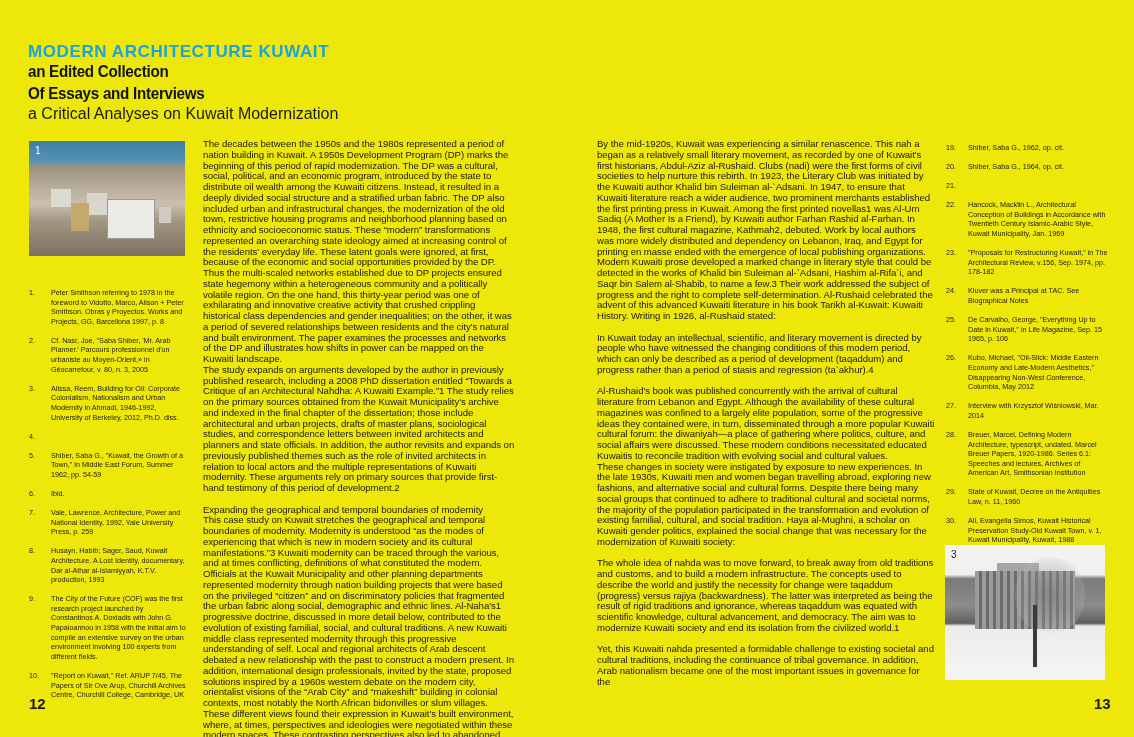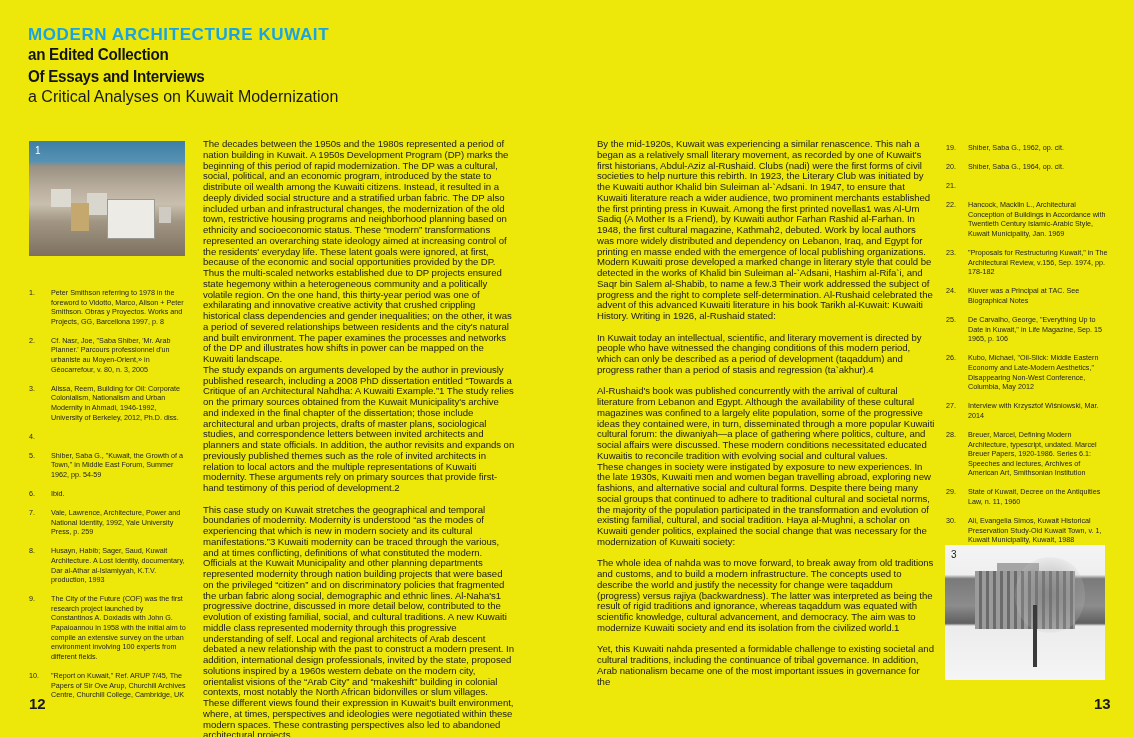--- a/index.html
+++ b/index.html
@@ -5,21 +5,21 @@
   * { margin: 0; padding: 0; box-sizing: border-box; }
   html, body {
     width: 1134px; height: 737px; overflow: hidden;
     background: #ede80a;
   }
   body {
     position: relative;
     font-family: "Liberation Sans", sans-serif;
     color: #1a1a1a;
   }
-  .header { position: absolute; left: 28px; top: 26px; }
+  .header { position: absolute; left: 28px; top: 43px; }
   .series-title {
     font-family: "Liberation Sans", sans-serif;
     font-weight: 700;
     font-size: 17px;
     letter-spacing: 0.6px;
     color: #1aa3e0;
     line-height: 18px;
   }
   .book-title {
     font-weight: 700;
@@ -163,20 +163,21 @@
       <span class="n">10.</span>
       <span class="t">"Report on Kuwait," Ref. ARUP 7/45, The Papers of Sir Ove Arup, Churchill Archives Centre, Churchill College, Cambridge, UK</span>
     </li>
 
 </ul>
 
 <div class="col" id="col-mid">
   <p>The decades between the 1950s and the 1980s represented a period of nation building in Kuwait. A 1950s Development Program (DP) marks the beginning of this period of rapid modernization. The DP was a cultural, social, political, and an economic program, introduced by the state to distribute oil wealth among the Kuwaiti citizens. Instead, it resulted in a deeply divided social structure and a stratified urban fabric. The DP also included urban and infrastructural changes, the modernization of the old town, restrictive housing programs and neighborhood planning based on ethnicity and socioeconomic status. These “modern” transformations represented an overarching state ideology aimed at increasing control of the residents' everyday life. These latent goals were ignored, at first, because of the economic and social opportunities provided by the DP. Thus the multi-scaled networks established due to DP projects ensured state hegemony within a heterogeneous community and a politically volatile region. On the one hand, this thirty-year period was one of exhilarating and innovative creative activity that crushed crippling historical class dependencies and gender inequalities; on the other, it was a period of severed relationships between residents and the city's natural and built environment. The paper examines the processes and networks of the DP and illustrates how shifts in power can be mapped on the Kuwaiti landscape.</p>
   <p>The study expands on arguments developed by the author in previously published research, including a 2008 PhD dissertation entitled “Towards a Critique of an Architectural Nahdha: A Kuwaiti Example.”1 The study relies on the primary sources obtained from the Kuwait Municipality's archive and indexed in the final chapter of the dissertation; those include architectural and urban projects, drafts of master plans, sociological studies, and correspondence letters between invited architects and planners and state officials. In addition, the author revisits and expands on previously published themes such as the role of invited architects in relation to local actors and the multiple representations of Kuwaiti modernity. These arguments rely on primary sources that provide first-hand testimony of this period of development.2</p>
   <div class="gap"></div>
+  <p>Expanding the geographical and temporal boundaries of modernity</p>
   <p>This case study on Kuwait stretches the geographical and temporal boundaries of modernity. Modernity is understood “as the modes of experiencing that which is new in modern society and its cultural manifestations.”3 Kuwaiti modernity can be traced through the various, and at times conflicting, definitions of what constituted the modern. Officials at the Kuwait Municipality and other planning departments represented modernity through nation building projects that were based on the privileged “citizen” and on discriminatory policies that fragmented the urban fabric along social, demographic and ethnic lines. Al-Naha's1 progressive doctrine, discussed in more detail below, contributed to the evolution of existing familial, social, and cultural traditions. A new Kuwaiti middle class represented modernity through this progressive understanding of self. Local and regional architects of Arab descent debated a new relationship with the past to construct a modern present. In addition, international design professionals, invited by the state, proposed solutions inspired by a 1960s western debate on the modern city, orientalist visions of the “Arab City” and “makeshift” building in colonial contexts, most notably the North African bidonvilles or slum villages.</p>
   <p>These different views found their expression in Kuwait's built environment, where, at times, perspectives and ideologies were negotiated within these modern spaces. These contrasting perspectives also led to abandoned architectural projects,</p>
 </div>
 
 <div class="col" id="col-right">
   <p>By the mid-1920s, Kuwait was experiencing a similar renascence. This nah a began as a relatively small literary movement, as recorded by one of Kuwait's first historians, Abdul-Aziz al-Rushaid. Clubs (nadi) were the first forms of civil societies to help nurture this rebirth. In 1923, the Literary Club was initiated by the Kuwaiti author Khalid bin Suleiman al-`Adsani. In 1947, to ensure that Kuwaiti literature reach a wider audience, two prominent merchants established the first printing press in Kuwait. Among the first printed novellas1 was Al-Um Sadiq (A Mother Is a Friend), by Kuwaiti author Farhan Rashid al-Farhan. In 1948, the first cultural magazine, Kathmah2, debuted. Work by local authors was more widely distributed and dependency on Lebanon, Iraq, and Egypt for printing en masse ended with the emergence of local publishing organizations.</p>
   <p>Modern Kuwaiti prose developed a marked change in literary style that could be detected in the works of Khalid bin Suleiman al-`Adsani, Hashim al-Rifa`i, and Saqr bin Salem al-Shabib, to name a few.3 Their work addressed the subject of progress and the right to complete self-determination. Al-Rushaid celebrated the advent of this advanced Kuwaiti literature in his book Tarikh al-Kuwait: Kuwaiti History. Writing in 1926, al-Rushaid stated:</p>
   <div class="gap"></div>
   <p>In Kuwait today an intellectual, scientific, and literary movement is directed by people who have witnessed the changing conditions of this modern period, which can only be described as a period of development (taqaddum) and progress rather than a period of stasis and regression (ta`akhur).4</p>
   <div class="gap"></div>

